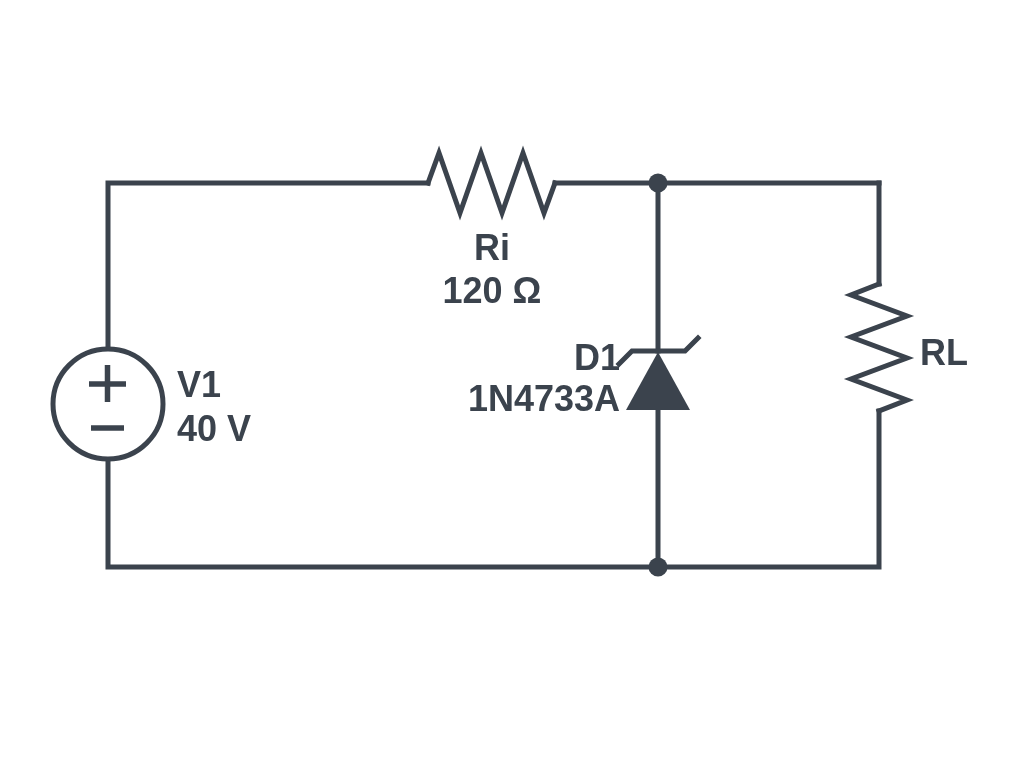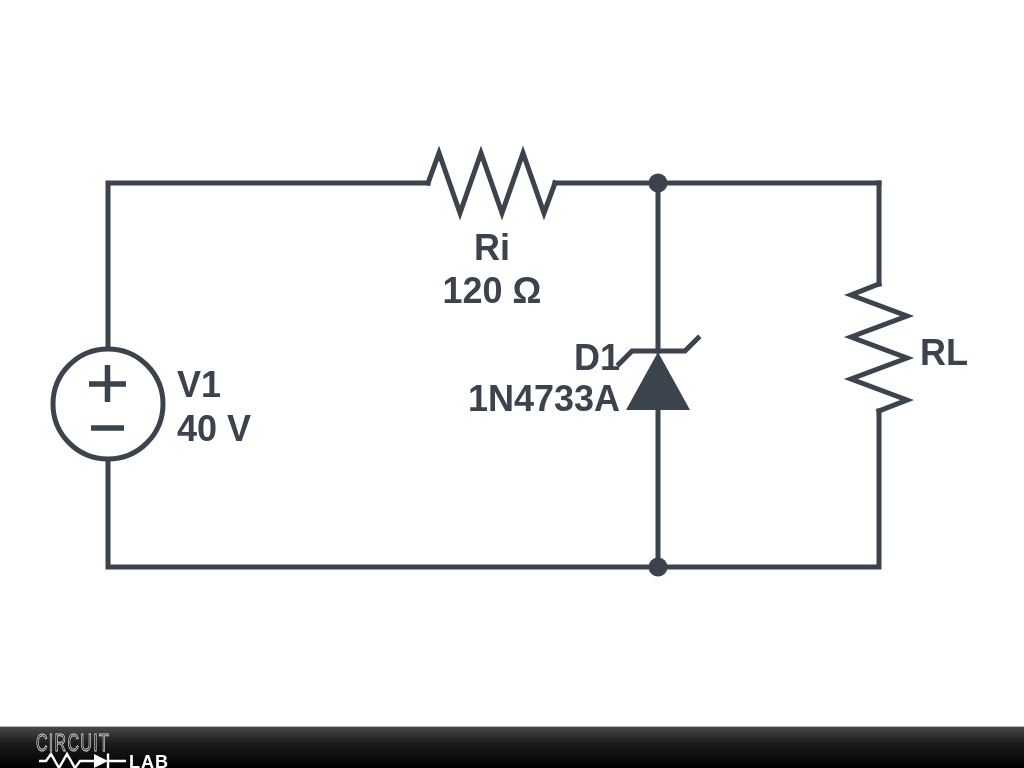--- a/index.html
+++ b/index.html
@@ -4,21 +4,21 @@
 <style>
   :root{
     --schematic:#3b434d;
     --canvas_bg:#ffffff;
     --footer_bg:#000000;
     --footer_text:#ffffff;
   }
   *{margin:0;padding:0;box-sizing:border-box;}
   html,body{width:1024px;height:768px;overflow:hidden;background:var(--canvas_bg);
     font-family:"Liberation Sans", sans-serif;}
-  .stage{position:relative;width:1024px;height:768px;}
+  .stage{position:relative;width:1024px;height:584px;}
   .schematic-svg{position:absolute;left:0;top:0;}
 
   .wire{stroke:var(--schematic);stroke-width:5;fill:none;stroke-linecap:square;stroke-linejoin:miter;}
   .sym-fill{fill:var(--schematic);stroke:none;}
   .sym-open{stroke:var(--schematic);stroke-width:5;fill:var(--canvas_bg);}
   .sym-mark{stroke:var(--schematic);stroke-width:5.5;fill:none;stroke-linecap:butt;}
   .lbl{fill:var(--schematic);font-family:"Liberation Sans", sans-serif;
        font-size:36px;font-weight:bold;}
 
   .footer-bar{position:absolute;left:0;bottom:0;width:1024px;height:42px;
@@ -61,30 +61,13 @@
 
     <text class="lbl" x="177" y="397" text-anchor="start">V1</text>
     <text class="lbl" x="177" y="441" text-anchor="start">40 V</text>
 
     <text class="lbl" x="620" y="370" text-anchor="end">D1</text>
     <text class="lbl" x="620" y="411" text-anchor="end">1N4733A</text>
 
     <text class="lbl" x="920" y="365" text-anchor="start">RL</text>
   </svg>
 
-  <div class="footer-bar">
-
-    <svg class="logo" width="180" height="38" viewBox="0 0 180 38">
-      <text x="0" y="20" font-size="24" font-family="Liberation Sans, sans-serif" fill="#101010" stroke="#d5d5d5" stroke-width="1" letter-spacing="2" textLength="74" lengthAdjust="spacingAndGlyphs">CIRCUIT</text>
-      <g>
-        <path d="M 3 30 L 10 30 L 15 23 L 23 37 L 31 23 L 39 37 L 44 30 L 58 30" stroke="#ffffff" stroke-width="2.4" fill="none" stroke-linejoin="miter"></path>
-        <path d="M 58 23 L 58 37 L 72 30 Z" fill="#ffffff"></path>
-        <path d="M 72 22.5 L 72 37.5 M 72 30 L 90 30" stroke="#ffffff" stroke-width="2.4" fill="none"></path>
-      </g>
-      <text x="93" y="37" font-size="19" font-weight="bold" font-family="Liberation Sans, sans-serif" fill="#ffffff" letter-spacing="1" textLength="40" lengthAdjust="spacingAndGlyphs">LAB</text>
-    </svg>
-
-    <div class="footer-text">
-      
-      
-    </div>
-  </div>
 </div>
 
 </body></html>

